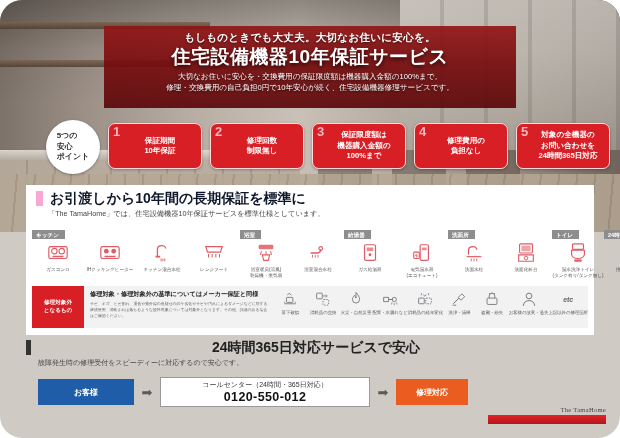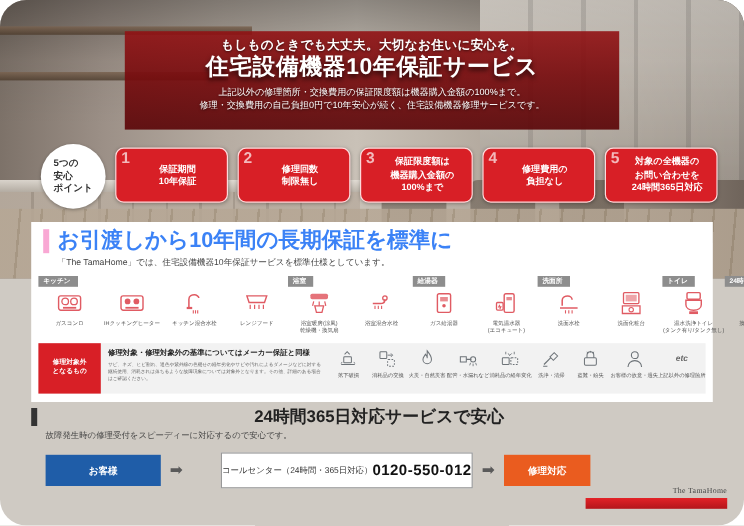--- a/index.html
+++ b/index.html
@@ -76,21 +76,21 @@
     font-size: 19px; font-weight: bold; line-height: 1.12;
     letter-spacing: .5px; margin-top: 1px;
     text-shadow: 0 2px 4px rgba(0,0,0,.75);
   }
   .hero-sub {
     font-size: 7.6px; line-height: 1.45; margin-top: 4px;
     text-shadow: 0 1px 2px rgba(0,0,0,.7);
   }
 
   
-  .points { position: absolute; left: 0; top: 118px; width: 568px; height: 62px; text-decoration: underline; }
+  .points { position: absolute; left: 12px; top: 118px; width: 568px; height: 62px; text-decoration: underline; }
   .badge-circle {
     position: absolute; left: 34px; top: 2px;
     width: 54px; height: 54px; border-radius: 50%;
     background: #fff;
     display: flex; flex-direction: column;
     align-items: center; justify-content: center;
     font-size: 8px; font-weight: bold; color: #333;
     line-height: 1.35;
     box-shadow: 0 1px 3px rgba(0,0,0,.3);
   }
@@ -116,22 +116,22 @@
   .pb4 { left: 402px; } .pb5 { left: 504px; }
 
   
   .panel {
     position: absolute; left: 26px; top: 185px;
     width: 568px; height: 150px;
     background: #ffffff;
   }
   .sec-head { padding: 6px 0 0 10px; }
   .sec-title {
-    font-size: 18px; font-weight: bold; color: #3b82f6;
-    border-left: 5px solid #f9a8d4; padding-left: 7px; line-height: 1.1;
+    font-size: 14px; font-weight: bold; color: #0f172a;
+    border-left: 7px solid #f9a8d4; padding-left: 7px; line-height: 1.1;
   }
   .sec-desc { font-size: 7.2px; color: #444; padding: 3px 0 0 12px; }
 
   
   .equip { position: absolute; left: 6px; top: 45px; width: 556px; height: 52px; display: flex; }
   .equip-group { position: relative; padding-top: 11px; }
   .group-label {
     position: absolute; left: 0; top: 0; height: 9px;
     background: #8d8d8d; color: #fff;
     font-size: 5.6px; font-weight: bold;
@@ -182,21 +182,21 @@
   .sup-desc { font-size: 7px; color: #444; padding-left: 12px; margin-top: 3px; }
   .flow { display: flex; align-items: center; margin-top: 9px; padding-left: 12px; }
   .flow-box {
     height: 26px; display: flex; align-items: center; justify-content: center;
     font-size: 8px; font-weight: bold; color: #fff;
   }
   .flow-customer { width: 96px; background: #1f5da8; }
   .flow-repair { width: 72px; background: #ea5c1f; }
   .flow-center {
     width: 210px; height: 30px; border: 1px solid #999; background: #fff;
-    display: flex; flex-direction: row; align-items: center; justify-content: center; margin-left: 24px;
+    display: flex; flex-direction: column; align-items: center; justify-content: center;
   }
   .fc-label { font-size: 7px; color: #333; }
   .fc-phone { font-size: 12.5px; font-weight: bold; color: #111; letter-spacing: .4px; line-height: 1.15; }
   .arrow {
     width: 26px; display: flex; align-items: center; justify-content: center;
     color: #5a5a5a; font-size: 13px;
   }
 
   
   .footer-logo {
@@ -218,21 +218,21 @@
     <div class="cabinets"></div>
     <div class="chair c1"></div>
     <div class="chair c2"></div>
     <div class="chair c3"></div>
     <div class="floor"></div>
   </div>
 
   <div class="hero">
     <div class="hero-lead">もしものときでも大丈夫。大切なお住いに安心を。</div>
     <div class="hero-title">住宅設備機器10年保証サービス</div>
-    <div class="hero-sub">上記以外の修理箇所・交換費用の保証限度額は機器購入金額の100%まで。</div>
+    <div class="hero-sub">大切なお住いに安心を・交換費用の保証限度額は機器購入金額の100%まで。</div>
     <div class="hero-sub" style="margin-top:0">修理・交換費用の自己負担0円で10年安心が続く、住宅設備機器修理サービスです。</div>
   </div>
 
   <div class="points">
     <div class="badge-circle">
       <span id="badge-text">5つの<br>安心<br>ポイント</span>
     </div>
     <div class="point-box pb1">
       <span class="point-num">1</span>
       <span id="pt1">保証期間<br>10年保証</span>

